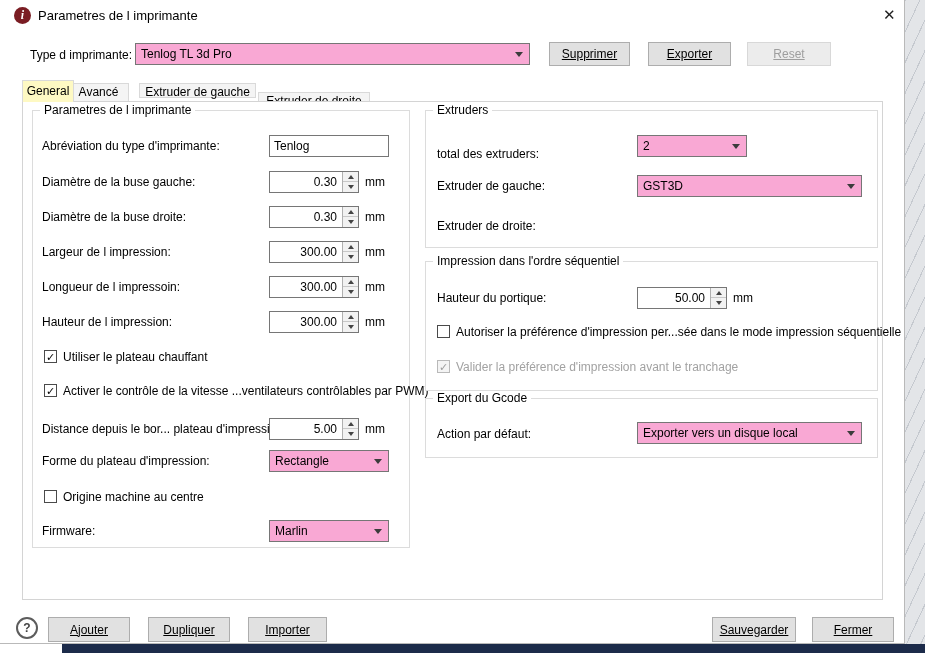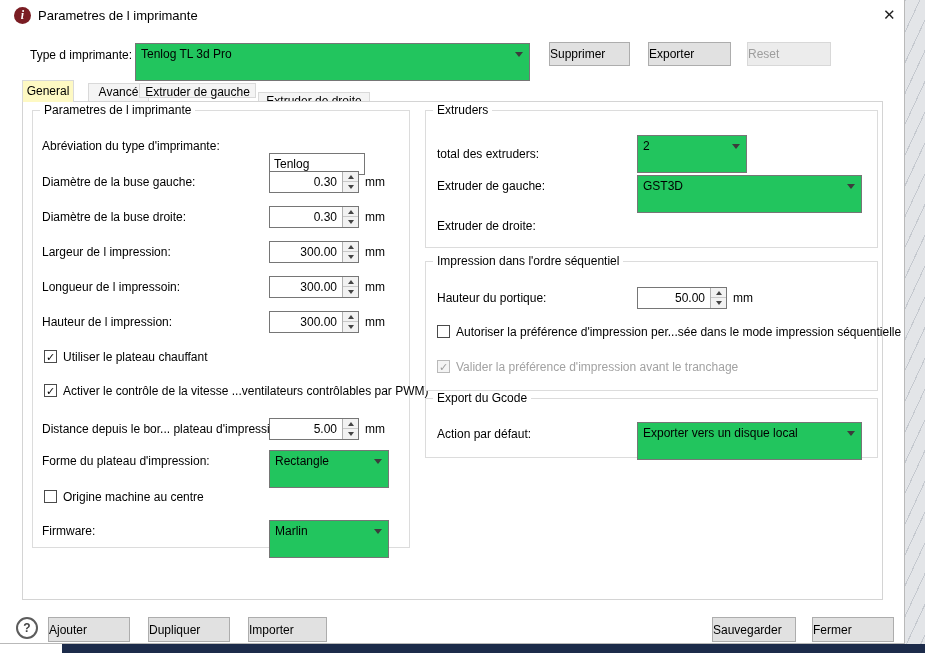--- a/index.html
+++ b/index.html
@@ -10,23 +10,23 @@
   .taskbar { position:absolute; left:62px; top:644px; width:863px; height:9px; background:#1c2b4a; }
   .dialog { position:absolute; left:0; top:0; width:905px; height:644px; background:#fff;
             border-right:1px solid #b9b9b9; border-bottom:1px solid #b9b9b9; }
   .app-icon { position:absolute; left:14px; top:7px; width:17px; height:17px; border-radius:50%;
               background:#7a1d23; color:#fff; font-family:"Liberation Serif",serif; font-style:italic;
               font-weight:bold; font-size:12px; text-align:center; line-height:17px; }
   .title { position:absolute; left:38px; top:8px; font-size:13px; white-space:nowrap; }
   .close { position:absolute; left:883px; top:6px; font-size:15px; color:#222; cursor:pointer; }
   .lbl { position:absolute; white-space:nowrap; line-height:14px; }
   .btn { position:absolute; height:24px; background:#e1e1e1; border:1px solid #adadad;
-         font:12px "Liberation Sans",sans-serif; text-align:left; line-height:22px; cursor:pointer; }
+         font:12px "Liberation Sans",sans-serif; text-align:center; line-height:22px; cursor:pointer;text-decoration:underline; }
   .btn.disabled { background:#ececec; border-color:#d8d8d8; color:#9e9e9e; cursor:default; }
-  .combo { position:absolute; height:38px; background:#22c55e; border:1px solid #767676; cursor:pointer; }
+  .combo { position:absolute; height:22px; background:#f9a8d4; border:1px solid #767676; cursor:pointer; }
   .combo-val { position:absolute; left:5px; top:3px; white-space:nowrap; }
   .combo-arrow { position:absolute; right:6px; top:8px; width:0; height:0;
                  border-left:4px solid transparent; border-right:4px solid transparent; border-top:5px solid #3c3c3c; }
   .spin { position:absolute; height:22px; background:#fff; border:1px solid #767676; }
   .spin input { position:absolute; left:0; top:0; width:calc(100% - 17px); height:100%; border:none; outline:none;
                 text-align:right; padding-right:4px; font:12px "Liberation Sans",sans-serif; background:transparent; }
   .spin-btns { position:absolute; right:0; top:0; width:16px; height:100%; border-left:1px solid #b0b0b0; }
   .spin-up, .spin-down { position:absolute; left:0; width:100%; height:50%; background:#f2f2f2;
                          display:flex; align-items:center; justify-content:center; cursor:pointer; }
   .spin-up { top:0; border-bottom:1px solid #c8c8c8; }
@@ -64,31 +64,31 @@
     <span class="lbl" style="left:30px;top:48px">Type d imprimante:</span>
     <div class="combo" style="left:135px;top:43px;width:395px">
       <span class="combo-val">Tenlog TL 3d Pro</span>
       <span class="combo-arrow"></span>
     </div>
     <button class="btn" style="left:549px;top:42px;width:81px">Supprimer</button>
     <button class="btn" style="left:648px;top:42px;width:83px">Exporter</button>
     <button class="btn disabled" style="left:747px;top:42px;width:84px">Reset</button>
 
     <div class="tab active" style="left:22px;top:80px;width:52px;height:22px;line-height:21px">General</div>
-    <div class="tab" style="left:88px;top:83px;width:61px;height:30px;line-height:17px">Avancé</div>
+    <div class="tab" style="left:68px;top:83px;width:61px;height:30px;line-height:17px">Avancé</div>
     <div class="tab" style="left:139px;top:83px;width:117px;height:15px;line-height:17px">Extruder de gauche</div>
     <div class="tab" style="left:258px;top:92px;width:112px;height:19px;line-height:17px">Extruder de droite</div>
 
     <div class="panel"></div>
 
     <div class="group" style="left:32px;top:110px;width:378px;height:438px"></div>
     <span class="legend" style="left:40px;top:103px">Parametres de l imprimante</span>
 
     <span class="lbl" style="left:42px;top:139px">Abréviation du type d'imprimante:</span>
-    <input class="txt-input" style="left: 269px; top: 135px; width: 96px; margin-top: 18px;" value="Tenlog">
+    <input class="txt-input" style="left: 269px; top: 135px; width: 120px;" value="Tenlog">
 
     <span class="lbl" style="left:42px;top:175px">Diamètre de la buse gauche:</span>
     <div class="spin" style="left:269px;top:171px;width:90px">
       <input value="0.30" style="">
       <div class="spin-btns">
         <div class="spin-up">
             <i class="tri-up"></i>
           </div>
         <div class="spin-down">
             <i class="tri-down"></i>

